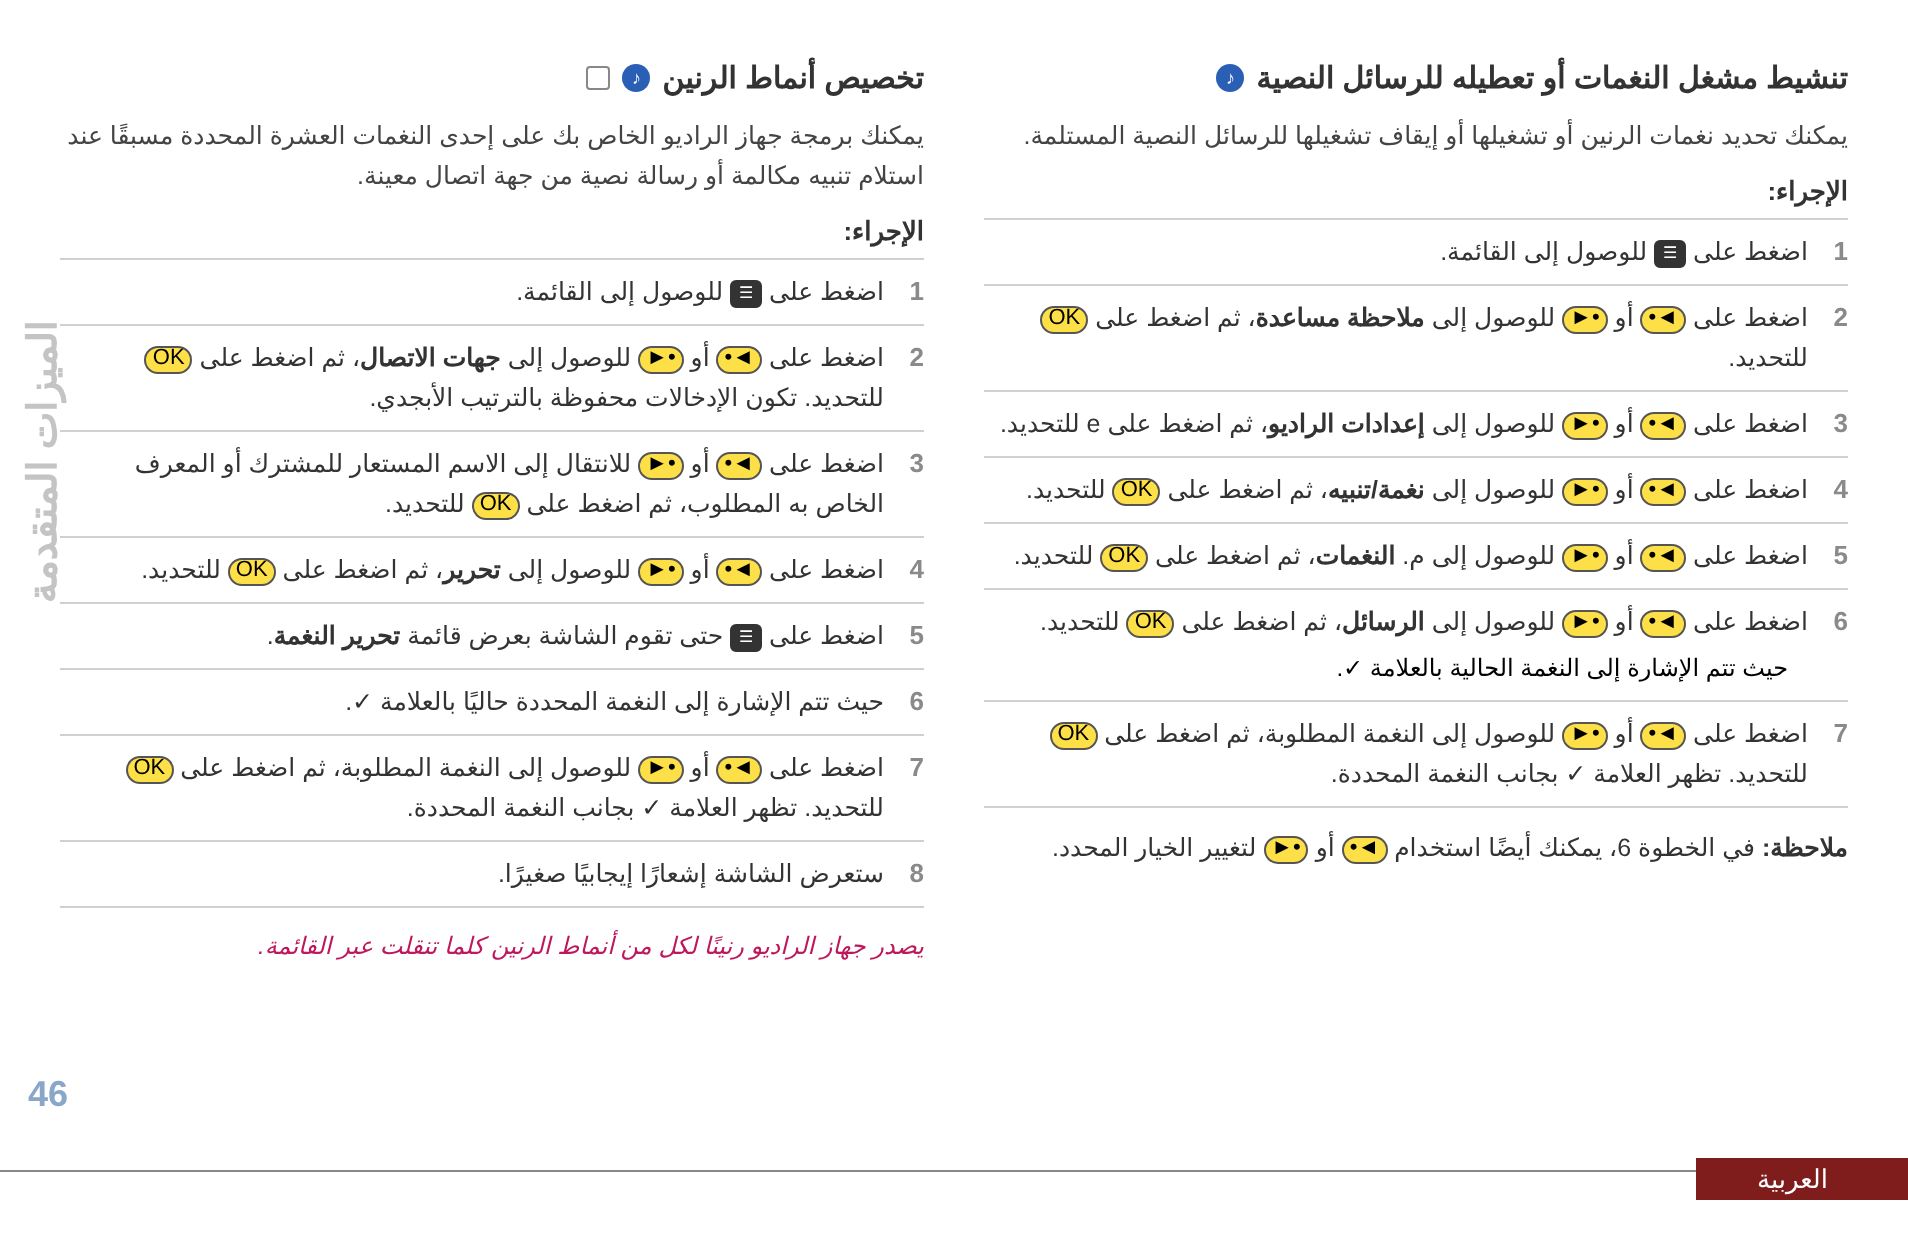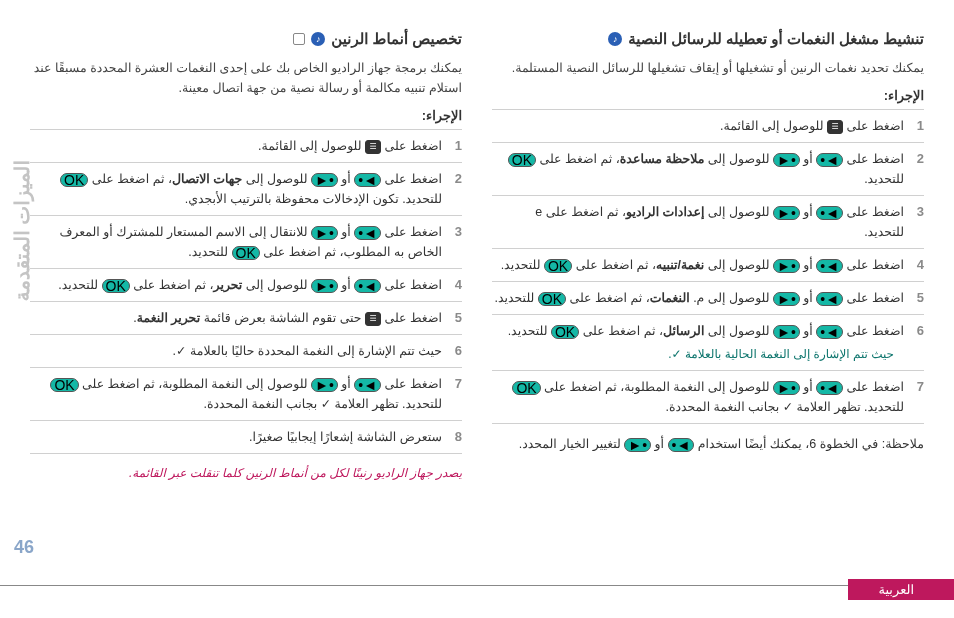--- a/index.html
+++ b/index.html
@@ -84,44 +84,44 @@
     color: #8a8a8a;
     font-weight: bold;
     font-size: 13px;
   }
   .sub {
     margin-top: 4px;
     padding-right: 10px;
     font-size: 12px;
     color: #444;
   }
-  .check { color: #0f766e; }
+  .check { color: #000000; }
   .note {
     margin-top: 10px;
     font-size: 12.5px;
     line-height: 1.6;
   }
-  .note-label { font-weight: normal; }
+  .note-label { font-weight: bold; }
   .footnote {
     font-style: italic;
     font-size: 12px;
     color: #be185d;
     margin-top: 10px;
     line-height: 1.6;
   }
   .icon-key {
     display: inline-flex;
     align-items: center;
     justify-content: center;
     height: 14px;
     min-width: 20px;
     border: 1px solid #555;
     border-radius: 7px;
-    background: #14b8a6;
-    font-size: 14px;
+    background: #fde047;
+    font-size: 11px;
     color: #000;
     vertical-align: middle;
     padding: 0 3px;
     line-height: 1;
   }
   .icon-key.square {
     border-radius: 3px;
     min-width: 16px;
     height: 14px;
     font-size: 8px;
@@ -145,21 +145,21 @@
     left: 14px;
     bottom: 60px;
     color: #8aa6c9;
     font-size: 18px;
     font-weight: bold;
   }
   .lang-tab {
     position: absolute;
     right: 0;
     bottom: 18px;
-    background: #be185d;
+    background: #7f1d1d;
     color: #fff;
     padding: 3px 40px 3px 30px;
     font-size: 13px;
   }
   .bottom-rule {
     position: absolute;
     bottom: 32px;
     right: 0;
     width: 100%;
     border-top: 1px solid #888;

